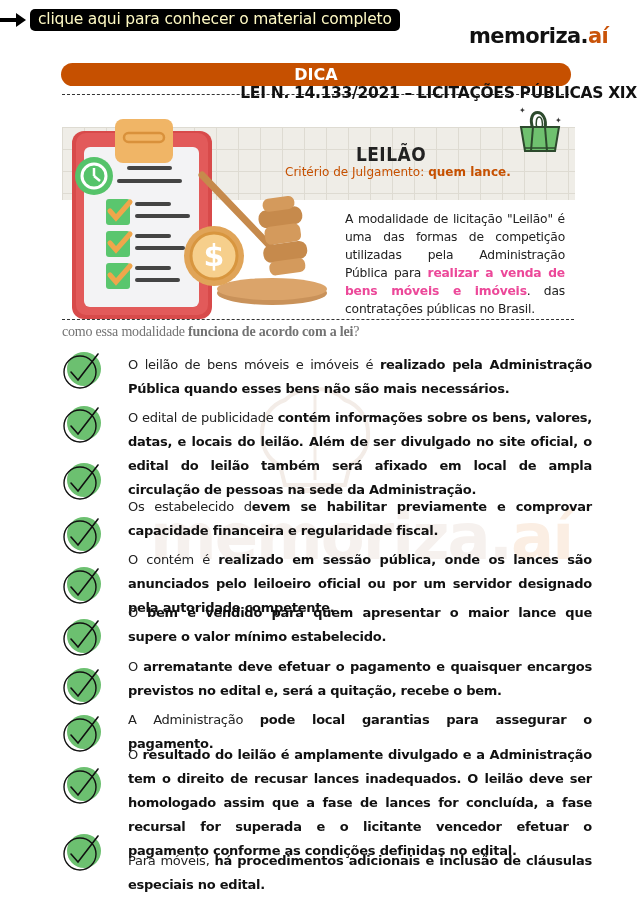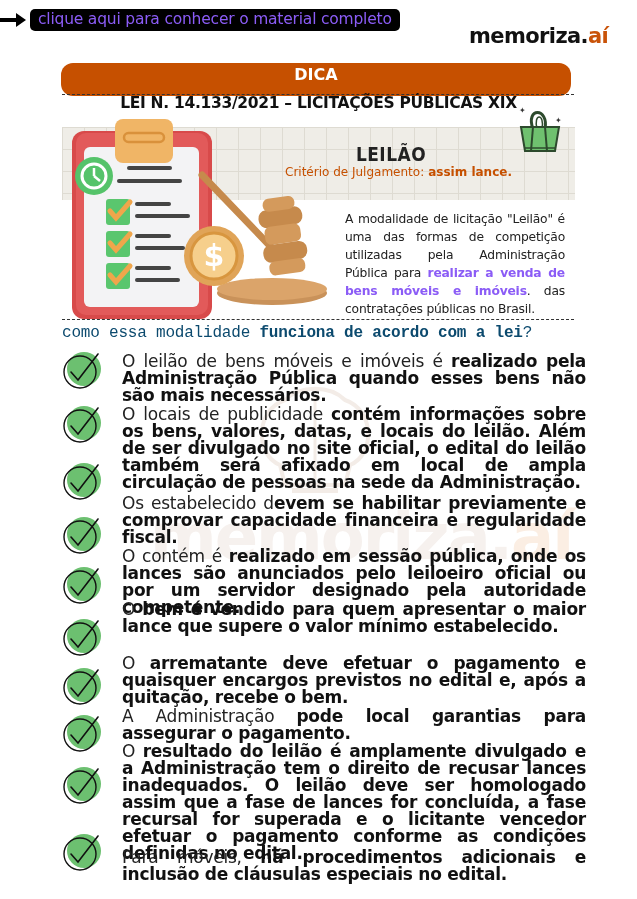--- a/index.html
+++ b/index.html
@@ -3,38 +3,38 @@
 <meta charset="utf-8">
 <style>
   * { box-sizing: border-box; margin: 0; padding: 0; }
   html, body { width: 637px; height: 899px; background: #ffffff; overflow: hidden; }
   body { position: relative; font-family: "Liberation Sans", "DejaVu Sans", sans-serif; color: #1a1a1a; }
 
   
   .top-link { position: absolute; left: 0; top: 9px; display: flex; align-items: center; }
   .top-link .arrow { width: 28px; height: 16px; }
   .top-link .pill {
-    margin-left: 2px; background: #000; color: #8b5cf6; border-radius: 5px;
+    margin-left: 2px; background: #000; color: #fef9c3; border-radius: 5px;
     padding: 1px 8px 2px 8px; font-size: 15.5px; line-height: 19px;
     font-family: "DejaVu Sans", sans-serif; letter-spacing: -0.2px;
   }
 
   
   .logo { position: absolute; left: 469px; top: 24px; font-family: "DejaVu Sans", sans-serif;
     font-weight: 900; font-size: 21px; letter-spacing: -0.6px; color: #111; }
   .logo .accent { color: #c95309; }
 
   
-  .dica-bar { position: absolute; left: 61px; top: 63px; width: 510px; height: 33px;
+  .dica-bar { position: absolute; left: 61px; top: 63px; width: 510px; height: 23px;
     background: #c65000; border-radius: 12px; color: #fff; text-align: center;
     font-weight: 700; font-size: 16px; line-height: 23px; font-family: "DejaVu Sans", sans-serif; }
 
   .dotline { position: absolute; left: 62px; width: 512px; border-top: 1px dashed #333; height: 0; }
 
-  .main-title { position: absolute; left: 0; width: 637px; top: 94px; text-align: center;
+  .main-title { position: absolute; left: 0; width: 637px; top: 84px; text-align: right;
     font-family: "DejaVu Sans", sans-serif; font-weight: 700; font-size: 15.5px; color: #111; letter-spacing: -0.3px; }
 
   
   .grid-banner { position: absolute; left: 62px; top: 127px; width: 513px; height: 73px;
     background-color: #efede7;
     background-image:
       linear-gradient(#dedbd2 1px, transparent 1px),
       linear-gradient(90deg, #dedbd2 1px, transparent 1px);
     background-size: 22px 22px; }
 
@@ -45,37 +45,37 @@
     font-family: "DejaVu Sans", sans-serif; }
   .criterio b { font-weight: 700; margin-left: 4px; }
 
   
   .illus { position: absolute; left: 72px; top: 113px; width: 260px; height: 210px; }
   .binder { position: absolute; left: 515px; top: 99px; width: 50px; height: 60px; }
 
   
   .intro { position: absolute; left: 345px; top: 210px; width: 220px; font-size: 12.3px;
     line-height: 18px; text-align: justify; color: #222; font-family: "DejaVu Sans", sans-serif; letter-spacing: -0.2px; }
-  .intro b { font-weight: 700; color: #8b5cf6; }
-
-  .question { position: absolute; left: 62px; top: 324px; font-size: 16px; color: #0c4a6e;
-    font-family: Liberation Mono, monospace; letter-spacing: -0.2px; }
+  .intro b { font-weight: 700; color: #ec4899; }
+
+  .question { position: absolute; left: 62px; top: 324px; font-size: 14px; color: #737373;
+    font-family: Liberation Serif, serif; letter-spacing: -0.2px; }
   .question b { font-weight: 700; }
 
   
   .wm-text { position: absolute; left: 150px; top: 500px; font-family: "DejaVu Sans", sans-serif;
     font-weight: 900; font-size: 64px; color: #f6f1ee; letter-spacing: -2px; z-index: 0; }
   .wm-text .accent { color: #fbeee3; }
   .wm-brain { position: absolute; left: 250px; top: 385px; width: 130px; height: 115px; z-index: 0; }
 
   
   .check { position: absolute; left: 62px; width: 40px; height: 40px; z-index: 2; }
 
   
-  .item { position: absolute; left: 122px; width: 464px; font-size: 17px; line-height: 17px;
+  .item { position: absolute; left: 128px; width: 464px; font-size: 13px; line-height: 24px;
     text-align: justify; color: #222; font-family: "DejaVu Sans", sans-serif; letter-spacing: -0.25px; z-index: 2; }
   .item b { font-weight: 700; color: #111; }
 </style>
 </head>
 <body>
 
 <div class="top-link">
   <svg class="arrow" viewBox="0 0 28 16">
     <rect x="0" y="6" width="18" height="4" fill="#000"></rect>
     <polygon points="16,1 26,8 16,15" fill="#000"></polygon>
@@ -151,21 +151,21 @@
     <rect x="194" y="147" width="36" height="14" rx="6" fill="#d49a5c"></rect>
     <rect x="196" y="84" width="32" height="13" rx="6" fill="#d49a5c"></rect>
   </g>
 
   <circle cx="142" cy="143" r="30" fill="#e0a458"></circle>
   <circle cx="142" cy="143" r="23" fill="#f6cf8c" stroke="#d8963f" stroke-width="3"></circle>
   <text x="142" y="153" font-size="30" font-weight="700" text-anchor="middle" fill="#ffffff" font-family="DejaVu Sans, sans-serif">$</text>
 </svg>
 
 <div class="leilao-title">LEILÃO</div>
-<div class="criterio"><span>Critério de Julgamento:</span><b>assim lance.</b></div>
+<div class="criterio"><span>Critério de Julgamento:</span><b>quem lance.</b></div>
 
 <div class="intro"><span>A modalidade de licitação "Leilão" é uma das formas de competição utilizadas pela Administração Pública para </span><b>realizar a venda de bens móveis e imóveis</b><span>.  das contratações públicas no Brasil.</span></div>
 
 <div class="dotline" style="top:319px"></div>
 
 <div class="question"><span>como essa modalidade </span><b>funciona de acordo com a lei</b><span>?</span></div>
 
 <svg class="wm-brain" viewBox="0 0 130 115">
   <path d="M30 80 C5 70,5 25,35 15 C50 0,80 0,95 15 C125 25,125 70,100 80 L95 100 L35 100 Z" fill="none" stroke="#f3ece7" stroke-width="4"></path>
   <line x1="65" y1="10" x2="65" y2="95" stroke="#f3ece7" stroke-width="3"></line>
@@ -218,20 +218,20 @@
     <circle cx="18" cy="22" r="16" fill="none" stroke="#111" stroke-width="1.4"></circle>
     <path d="M9 22 l7 8 l20 -26" fill="none" stroke="#111" stroke-width="1.6" stroke-linecap="round"></path>
   </svg>
 <svg class="check" style="top:832px" viewBox="0 0 40 40">
     <circle cx="22" cy="19" r="17" fill="#6cc070"></circle>
     <circle cx="18" cy="22" r="16" fill="none" stroke="#111" stroke-width="1.4"></circle>
     <path d="M9 22 l7 8 l20 -26" fill="none" stroke="#111" stroke-width="1.6" stroke-linecap="round"></path>
   </svg>
 
 <div class="item" style="top:353px"><span>O leilão de bens móveis e imóveis é </span><b>realizado pela Administração Pública quando esses bens não são mais necessários.</b></div>
-<div class="item" style="top:406px"><span>O locais de publicidade </span><b>contém informações sobre os bens, valores, datas, e locais do leilão. Além de ser divulgado no site oficial, o edital do leilão também será afixado em local de ampla circulação de pessoas na sede da Administração.</b></div>
+<div class="item" style="top:406px"><span>O edital de publicidade </span><b>contém informações sobre os bens, valores, datas, e locais do leilão. Além de ser divulgado no site oficial, o edital do leilão também será afixado em local de ampla circulação de pessoas na sede da Administração.</b></div>
 <div class="item" style="top:495px"><span>Os estabelecido d</span><b>evem se habilitar previamente e comprovar capacidade financeira e regularidade fiscal.</b></div>
 <div class="item" style="top:548px"><span>O contém é </span><b>realizado em sessão pública, onde os lances são anunciados pelo leiloeiro oficial ou por um servidor designado pela autoridade competente.</b></div>
 <div class="item" style="top:601px"><span>O </span><b>bem é vendido para quem apresentar o maior lance que supere o valor mínimo estabelecido.</b></div>
-<div class="item" style="top:655px"><span>O </span><b>arrematante deve efetuar o pagamento e quaisquer encargos previstos no edital e, após a quitação, recebe o bem.</b></div>
+<div class="item" style="top:655px"><span>O </span><b>arrematante deve efetuar o pagamento e quaisquer encargos previstos no edital e, será a quitação, recebe o bem.</b></div>
 <div class="item" style="top:708px"><span>A Administração </span><b>pode local garantias para assegurar o pagamento.</b></div>
 <div class="item" style="top:743px"><span>O </span><b>resultado do leilão é amplamente divulgado e a Administração tem o direito de recusar lances inadequados. O leilão deve ser homologado assim que a fase de lances for concluída, a fase recursal for superada e o licitante vencedor efetuar o pagamento conforme as condições definidas no edital.</b></div>
 <div class="item" style="top:849px"><span>Para móveis, </span><b>há procedimentos adicionais e inclusão de cláusulas especiais no edital.</b></div>
 
 </body></html>

